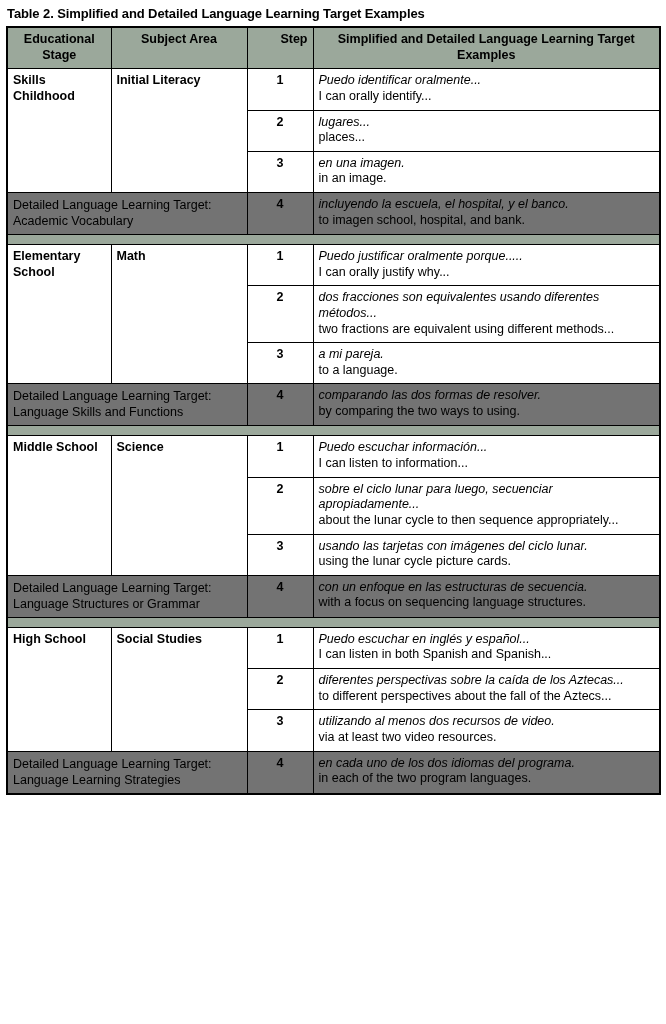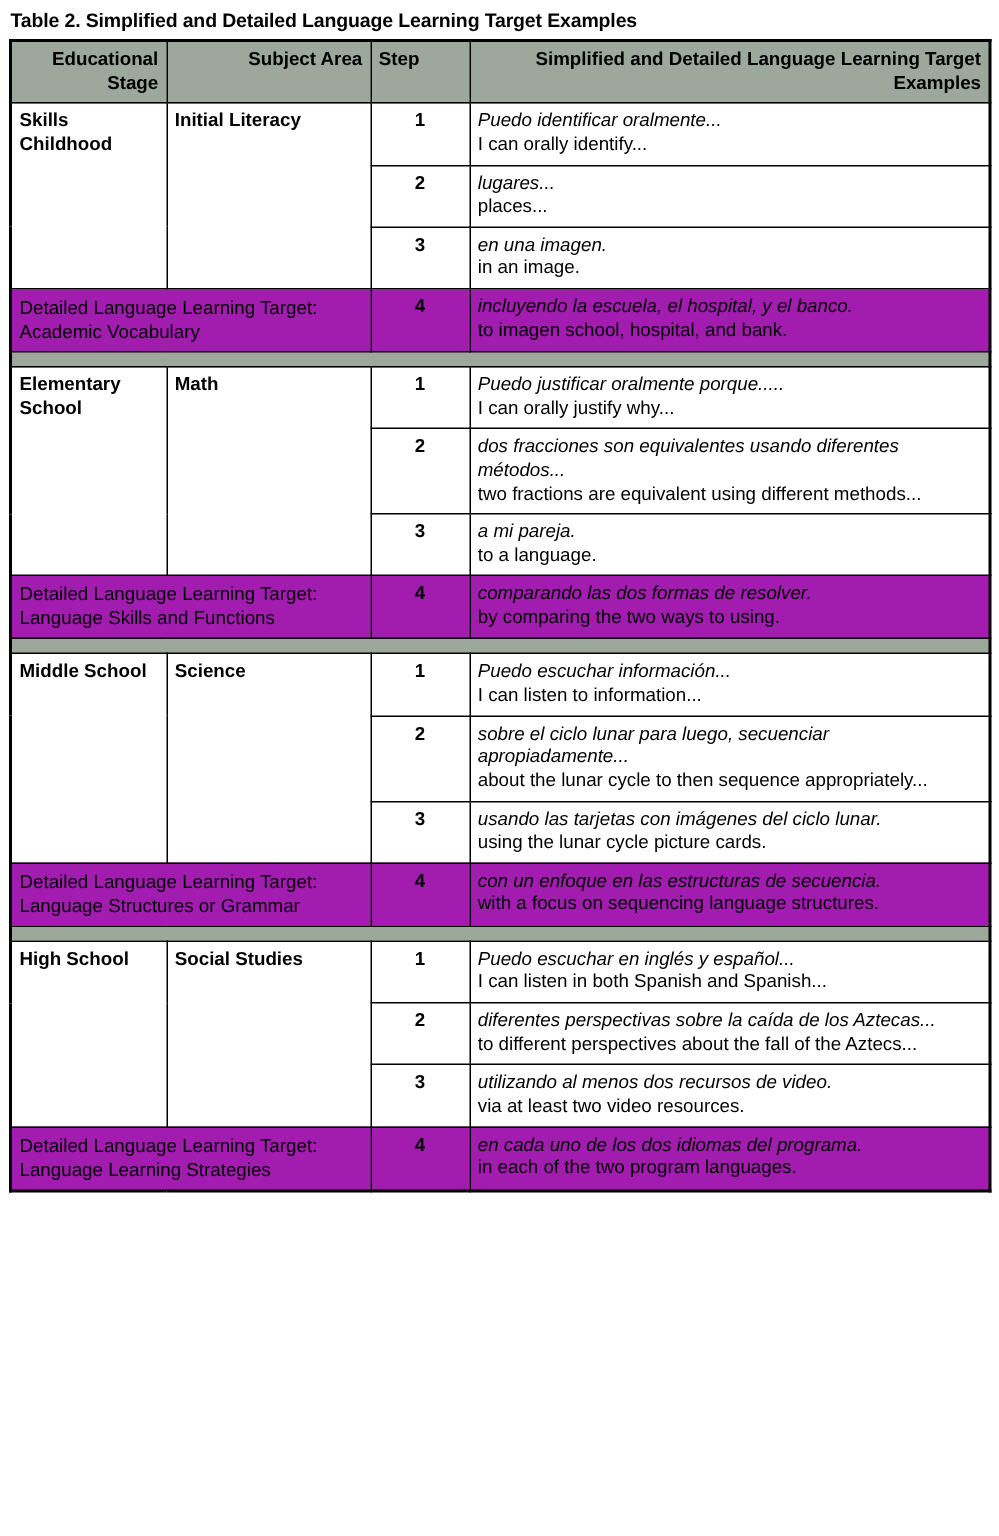--- a/index.html
+++ b/index.html
@@ -40,48 +40,48 @@
   
   col.c-stage   { width: 104px; }
   col.c-subject { width: 136px; }
   col.c-step    { width: 66px;  }
   col.c-example { width: 347px; }
 
   thead th {
     background: #9aa79a;
     background: #9ba89b;
     font-weight: bold;
-    text-align: right;
+    text-align: center;
     font-size: 12.5px;
     line-height: 1.2;
     padding: 5px 5px 6px 5px;
     border: 1px solid #000;
   }
   thead th.step-h {
-    text-align: left;
+    text-align: right;
   }
   td.stage, td.subject {
     font-weight: bold;
     font-size: 13px;
     line-height: 1.25;
   }
   td.step {
     text-align: center;
     font-weight: bold;
     font-size: 12.5px;
   }
   td.example .es {
     font-style: italic;
     display: block;
   }
   td.example .en {
     display: block;
   }
   tr.target-row td {
-    background: #a21caf;
+    background: #737373;
   }
   tr.target-row td.target-label {
     font-weight: normal;
     font-size: 12.5px;
     line-height: 1.28;
   }
   tr.spacer td {
     background: #9ba89b;
     height: 9px;
     padding: 0;

